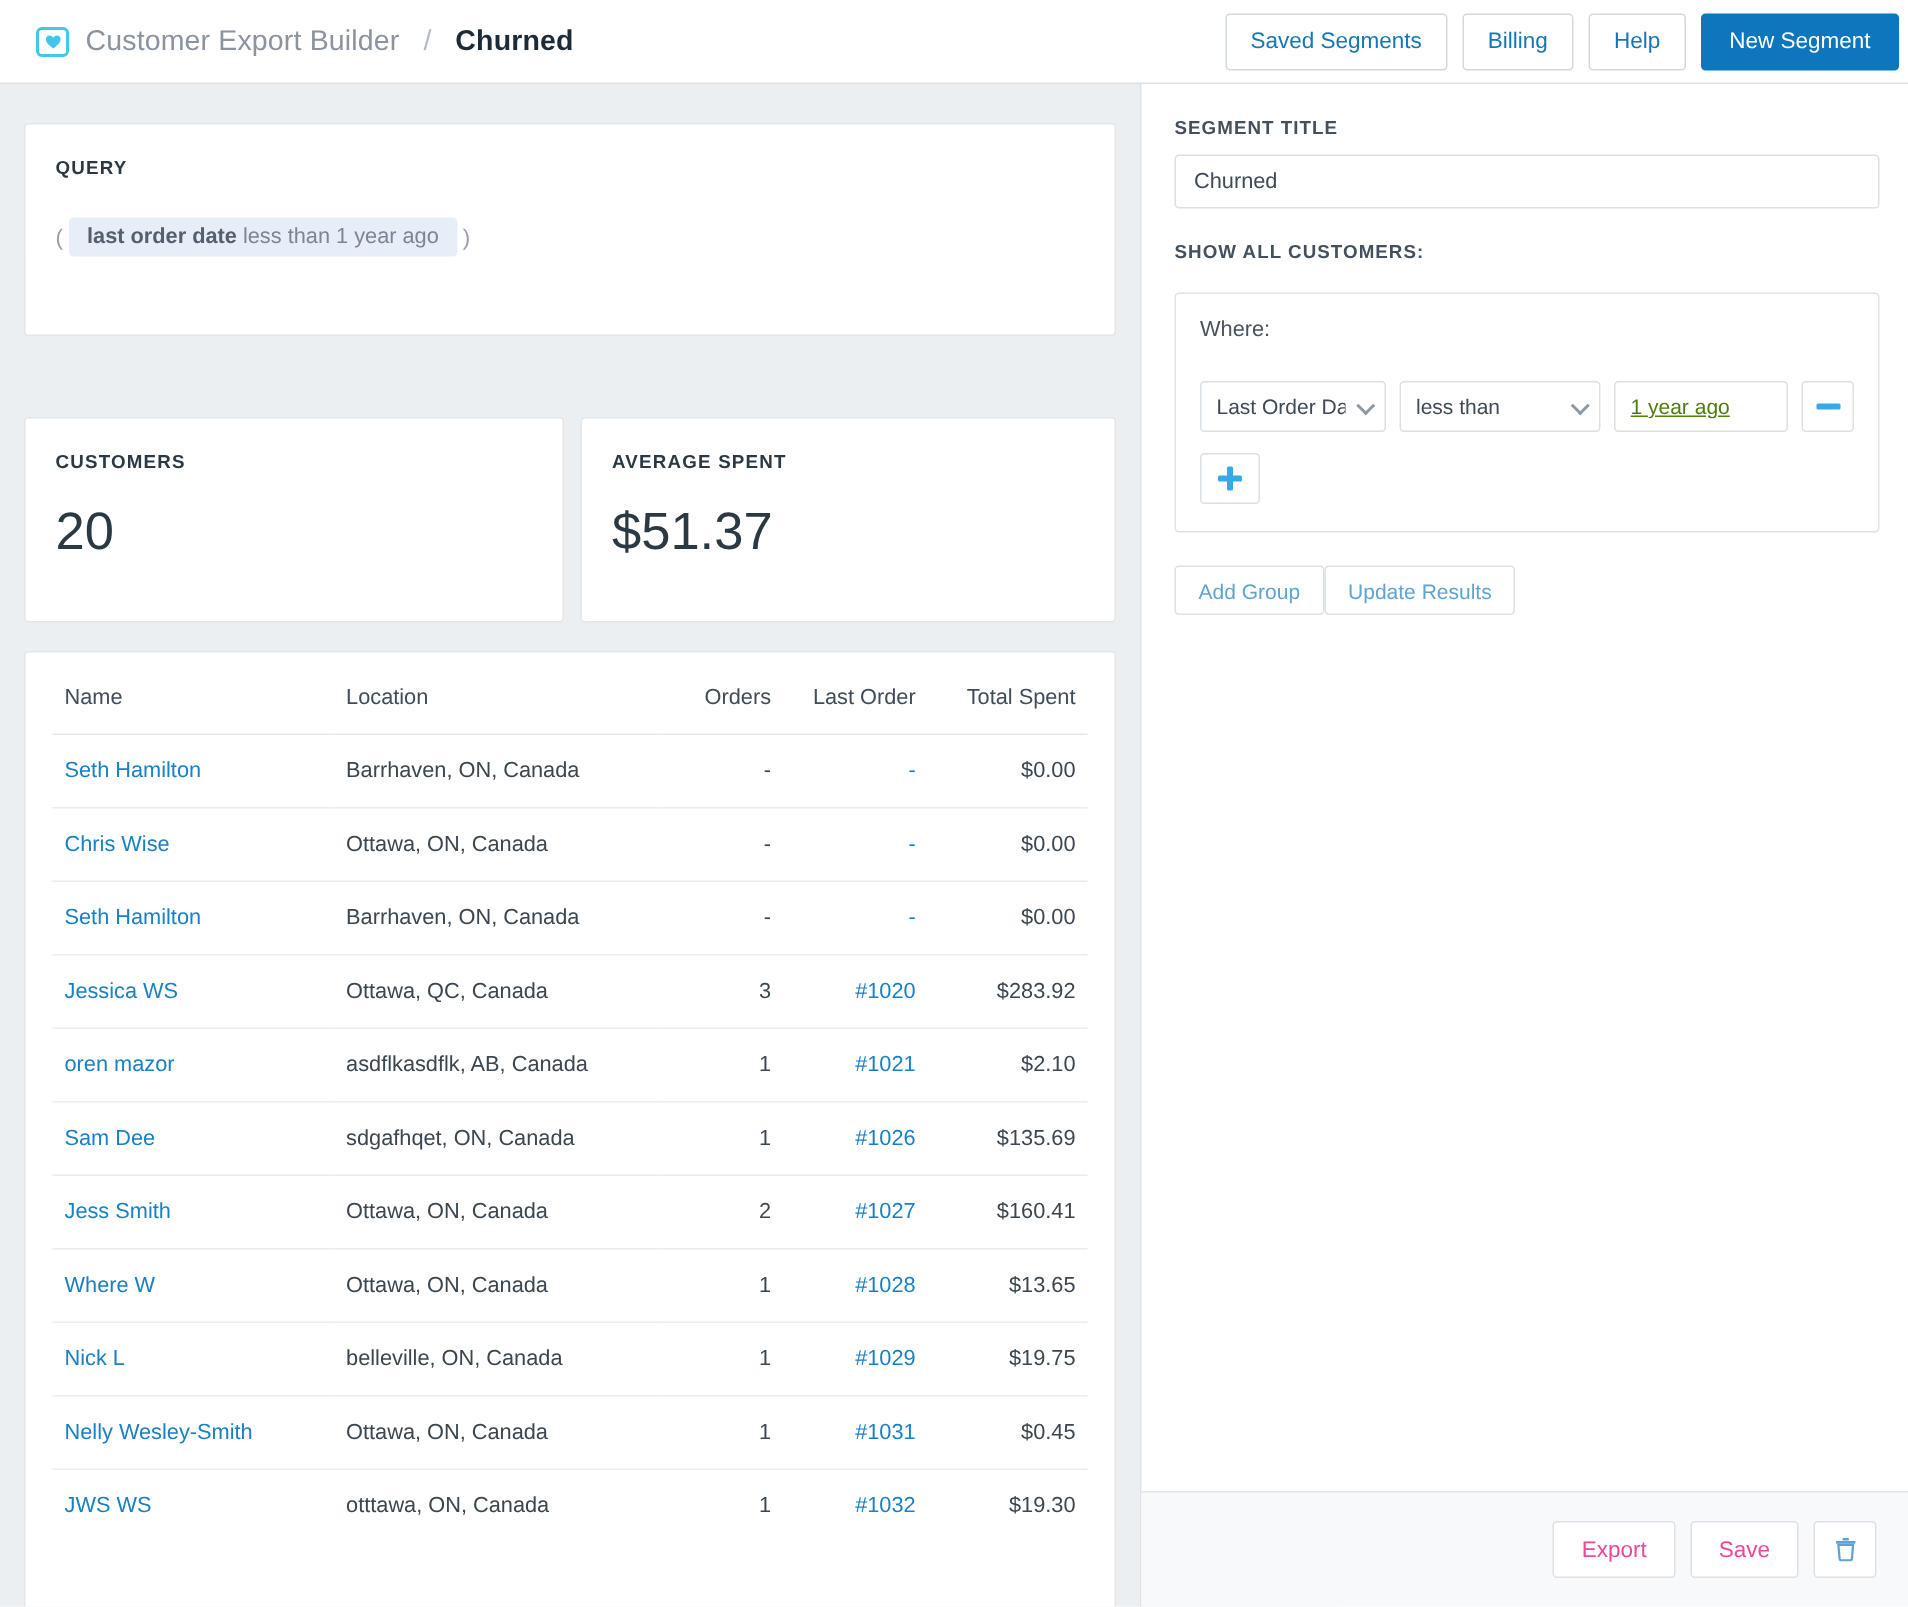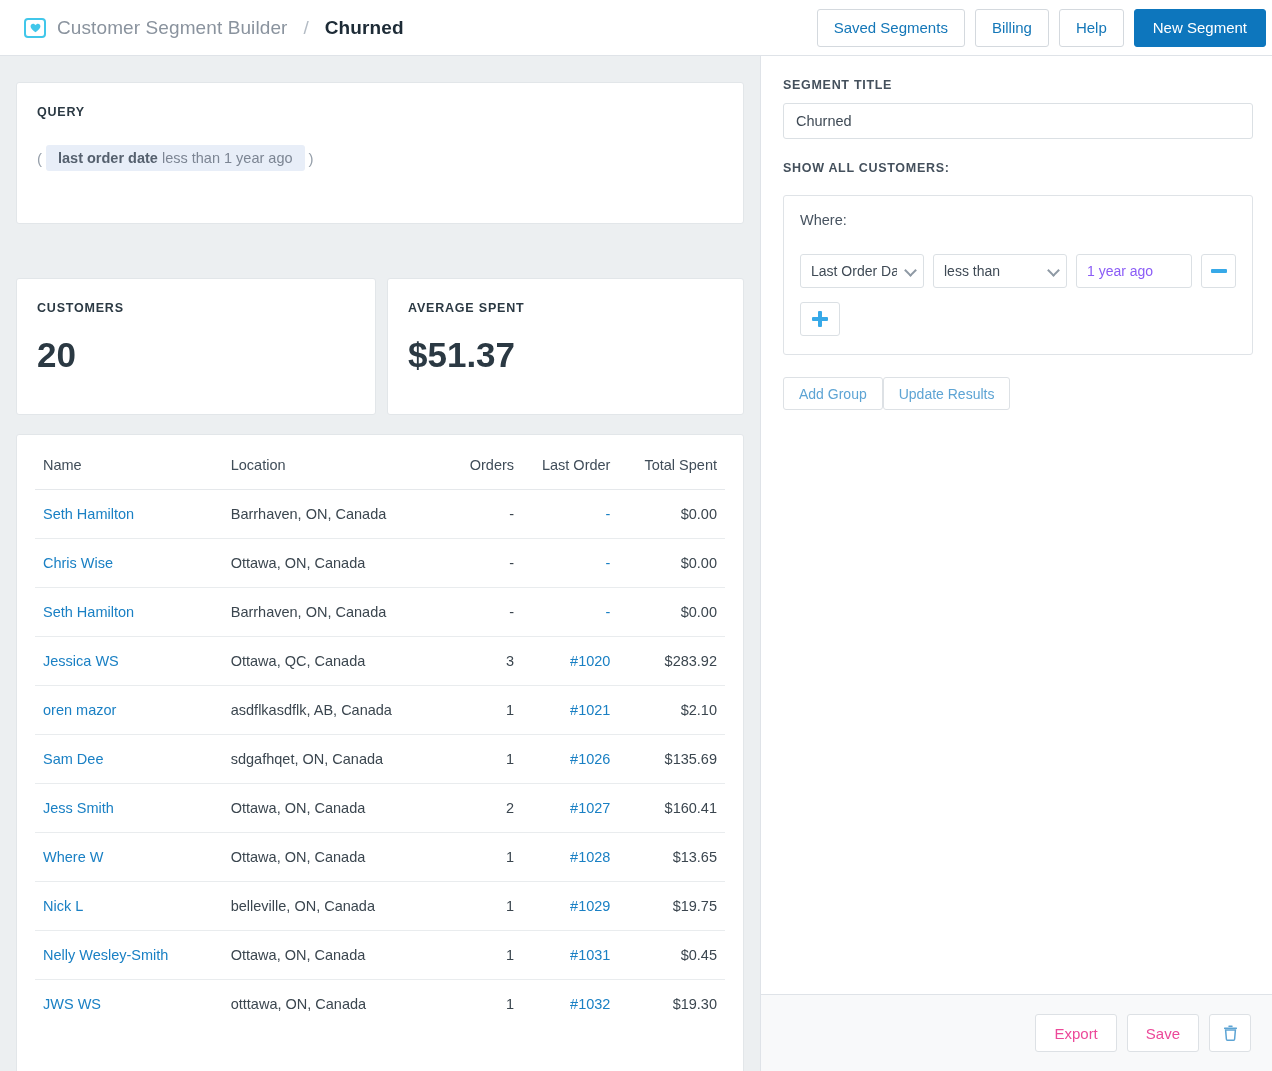--- a/index.html
+++ b/index.html
@@ -139,21 +139,21 @@
   #avgspent-card {
     position: absolute;
     left: 387px; top: 222px;
     width: 357px; height: 137px;
     padding: 22px 20px;
   }
   .stat-value {
     margin-top: 22px;
     font-size: 35px;
     color: #2b3943;
-    font-weight: 700;
+    font-weight: 400;
     line-height: 1;
   }
 
   #table-card {
     position: absolute;
     left: 16px; top: 378px;
     width: 728px; height: 700px;
     padding: 0 18px;
     overflow: hidden;
   }
@@ -266,23 +266,24 @@
     pointer-events: none;
   }
   .val-input {
     width: 116px;
     height: 34px;
     border: 1px solid #dbe0e4;
     border-radius: 3px;
     padding: 8px 10px;
     font-size: 14px;
     font-family: "Liberation Sans", sans-serif;
-    color: #8b5cf6;
+    color: #4d7c0f;
     background: #ffffff;
     outline: none;
+    text-decoration: underline;
   }
   .icon-btn {
     width: 40px; height: 34px;
     border: 1px solid #dbe0e4;
     border-radius: 3px;
     background: #ffffff;
     cursor: pointer;
     display: flex;
     align-items: center;
     justify-content: center;
@@ -364,21 +365,21 @@
 </head>
 <body>
 
 <div class="topbar">
   <div class="brand">
     <span class="logo-icon">
       <svg width="13" height="12" viewBox="0 0 13 12">
         <path d="M6.5 10.3C5 9 1.6 6.9 1.6 4.3 1.6 2.8 2.7 1.7 4 1.7c.9 0 1.9.5 2.5 1.5C7.1 2.2 8.1 1.7 9 1.7c1.3 0 2.4 1.1 2.4 2.6 0 2.6-3.4 4.7-4.9 6z" fill="#41c7ea"></path>
       </svg>
     </span>
-    <span class="brand-title">Customer Segment Builder</span>
+    <span class="brand-title">Customer Export Builder</span>
     <span class="brand-sep">/</span>
     <span class="brand-current">Churned</span>
   </div>
   <div class="topbar-actions">
     <button class="btn">Saved Segments</button>
     <button class="btn">Billing</button>
     <button class="btn">Help</button>
     <button class="btn btn-primary">New Segment</button>
   </div>
 </div>

